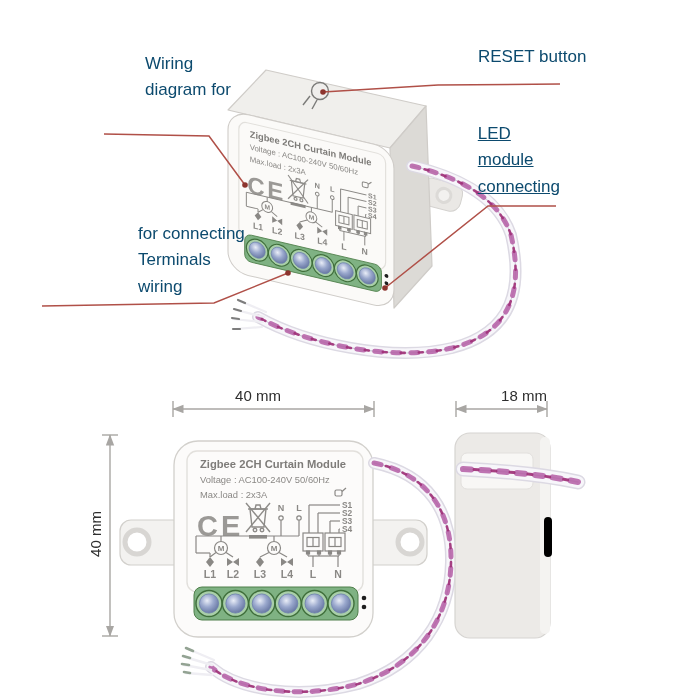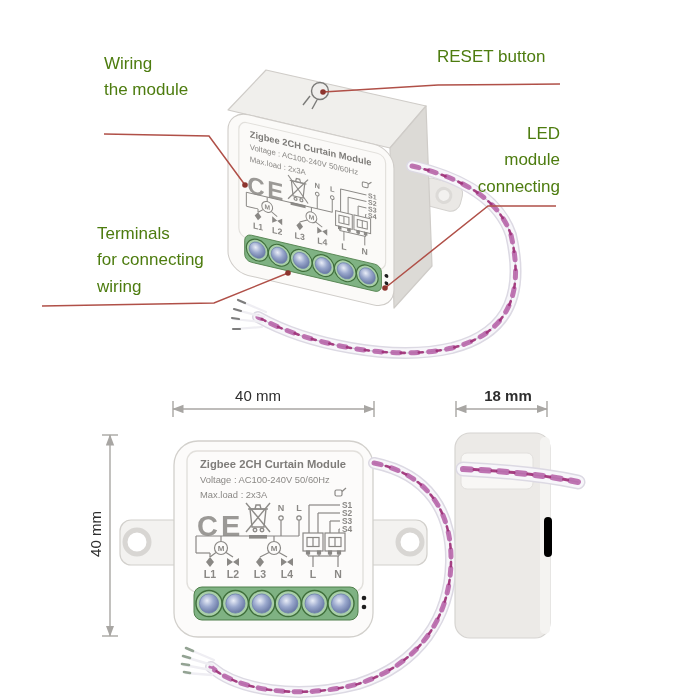--- a/index.html
+++ b/index.html
@@ -1,20 +1,20 @@
 <!DOCTYPE html>
 <html><head>
 <meta charset="utf-8">
 <style>
   html,body{margin:0;padding:0;background:#fff;}
   .stage{position:relative;width:700px;height:700px;background:#ffffff;overflow:hidden;
          font-family:"Liberation Sans",sans-serif;}
   .stage svg{position:absolute;left:0;top:0;}
-  .callout{position:absolute;font-size:17px;line-height:1.55;color:#4d7c0f;white-space:nowrap;}
-  .callout.right{text-align:right;}
+  .callout{position:absolute;font-size:17px;line-height:1.55;color:#0c4a6e;white-space:nowrap;margin-left:41px;}
+  .callout.right{text-decoration:underline;}
   .dim-label{position:absolute;font-size:15px;color:#2e2e2e;white-space:nowrap;}
   .dim-label.center{transform:translateX(-50%);}
   .dim-label.vert{transform:translate(-50%,-50%) rotate(-90deg);}
   text{font-family:"Liberation Sans",sans-serif;}
 </style>
 </head>
 <body>
 
 <div class="stage">
 
@@ -277,36 +277,36 @@
   <g stroke="none" fill="#8c342e">
     <circle cx="245" cy="185" r="2.8"></circle>
     <circle cx="323" cy="92" r="2.8"></circle>
     <circle cx="385" cy="288" r="2.8"></circle>
     <circle cx="288" cy="273" r="2.8"></circle>
   </g>
 </svg>
 
 <div class="callout" style="left:104px;top:51px;">
   <div>Wiring</div>
-  <div>the module</div>
+  <div>diagram for</div>
 </div>
 
 <div class="callout" style="left:437px;top:44px;">
   <div>RESET button</div>
 </div>
 
 <div class="callout right" style="right:140px;top:121px;">
   <div>LED</div>
   <div>module</div>
   <div>connecting</div>
 </div>
 
 <div class="callout" style="left:97px;top:221px;">
+  <div>for connecting</div>
   <div>Terminals</div>
-  <div>for connecting</div>
   <div>wiring</div>
 </div>
 
 <div class="dim-label center" style="left:258px;top:387px;">40 mm</div>
 <div class="dim-label vert" style="left:95px;top:534px;">40 mm</div>
-<div class="dim-label center" style="left:508px;top:387px;font-weight:bold;">18 mm</div>
+<div class="dim-label center" style="left:524px;top:387px;">18 mm</div>
 
 </div>
 
 </body></html>

